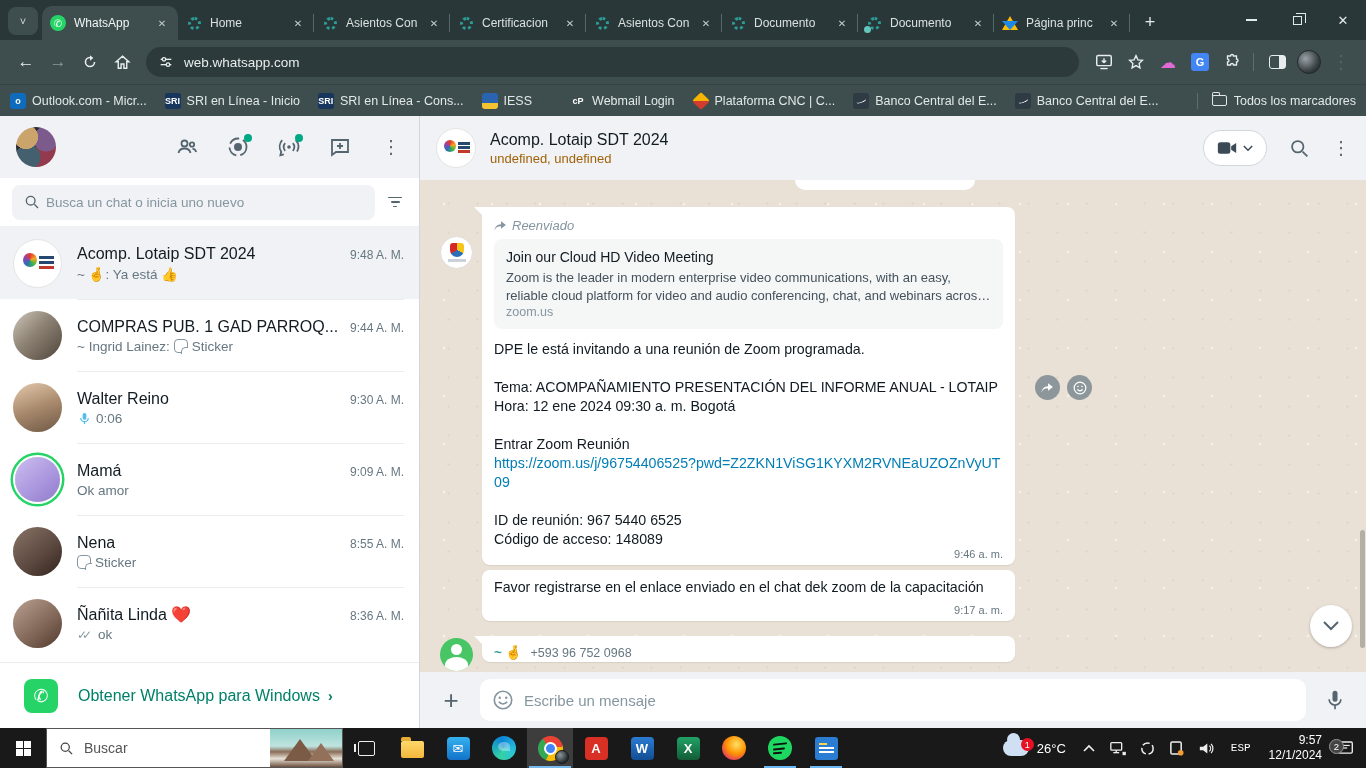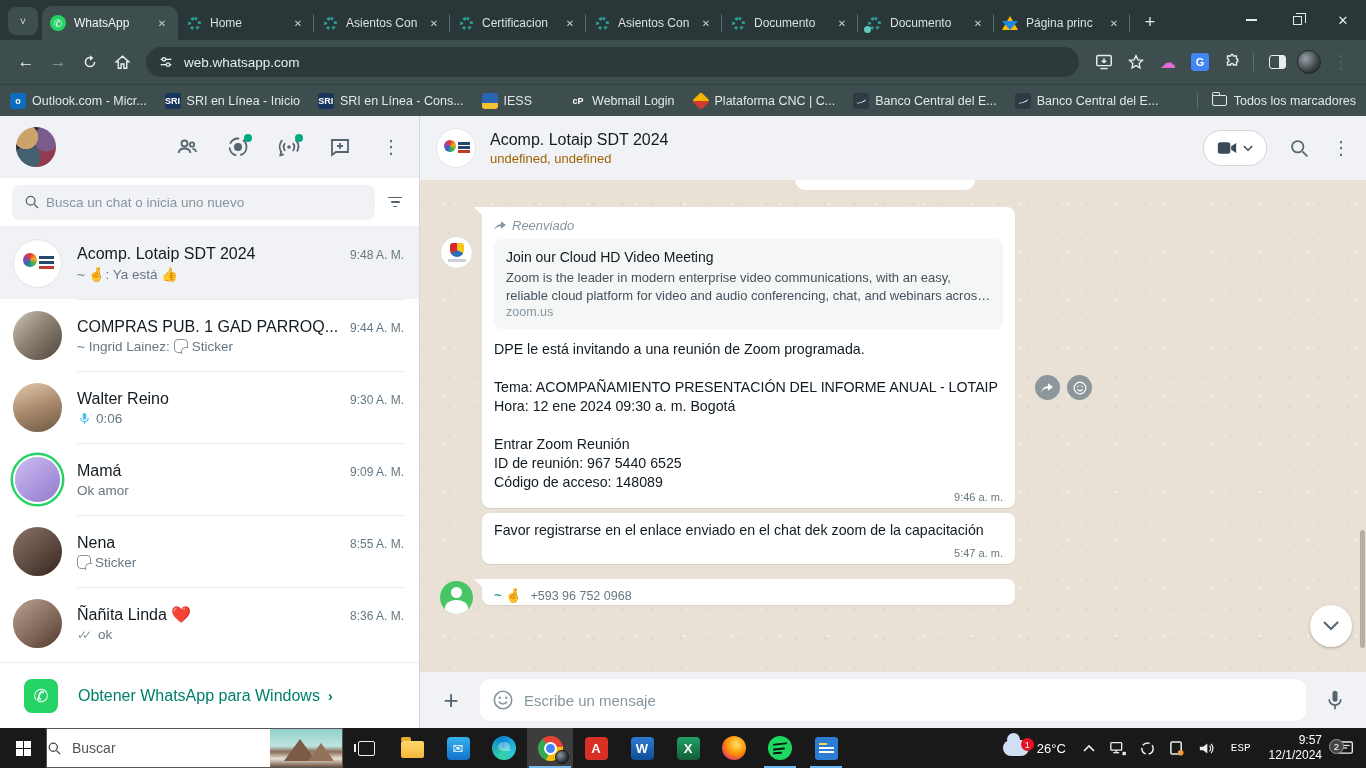--- a/index.html
+++ b/index.html
@@ -172,21 +172,21 @@
   .cinput { flex:1; height:42px; background:#fff; border-radius:10px; display:flex; align-items:center; padding:0 12px; }
   .cinput input { flex:1; border:none; outline:none; font-size:15px; color:#3b4a54; margin-left:10px; font-family:inherit; }
   .cinput input::placeholder { color:#8696a0; }
   .mic-btn { color:#54656f; width:30px; display:flex; justify-content:center; }
 
   
   .taskbar { position:absolute; left:0; top:728px; width:1366px; height:40px; background:#191919; display:flex; align-items:stretch; color:#fff; }
   .startbtn { width:46px; display:flex; align-items:center; justify-content:center; }
   .winlogo { width:15px; height:15px; display:grid; grid-template-columns:7px 7px; grid-template-rows:7px 7px; gap:1px; }
   .winlogo i { background:#fff; }
-  .tsearch { width:297px; background:#fff; display:flex; align-items:center; position:relative; border:1px solid #555; }
+  .tsearch { width:297px; background:#fff; display:flex; align-items:center; padding-left:12px; position:relative; border:1px solid #555; }
   .tsearch input { border:none; outline:none; font-size:14px; color:#333; margin-left:10px; width:150px; font-family:inherit; }
   .tsearch input::placeholder { color:#555; }
   .tsearch-img { position:absolute; right:0; top:0; width:72px; height:100%; background:linear-gradient(180deg,#8fd0ca 0%, #bfe4e0 45%, #8a6d58 60%, #e8e2d8 78%, #6e513f 100%); }
   .tsearch-img::before { content:""; position:absolute; left:14px; top:10px; width:0; height:0; border-left:16px solid transparent; border-right:16px solid transparent; border-bottom:22px solid #7b5b45; }
   .tsearch-img::after { content:""; position:absolute; left:38px; top:14px; width:0; height:0; border-left:13px solid transparent; border-right:13px solid transparent; border-bottom:18px solid #93705a; }
   .tslot { width:46px; display:flex; align-items:center; justify-content:center; position:relative; }
   .tslot.running::after { content:""; position:absolute; bottom:0; left:7px; width:32px; height:2.5px; background:#6cb8f5; }
   .tslot.activeapp { background:#3d3d3d; }
   .tslot.activeapp::after { content:""; position:absolute; bottom:0; left:2px; width:42px; height:2.5px; background:#76b9ed; }
   .taskview-ic { width:17px; height:15px; border:1.6px solid #eee; border-radius:2px; position:relative; }
@@ -596,20 +596,21 @@
             <div class="linkprev">
               <div class="lp-title">Join our Cloud HD Video Meeting</div>
               <div class="lp-desc">Zoom is the leader in modern enterprise video communications, with an easy, reliable cloud platform for video and audio conferencing, chat, and webinars across mobile, desktop, and...</div>
               <div class="lp-domain">zoom.us</div>
             </div>
             <div class="mbody">
               <p class="sp">DPE le está invitando a una reunión de Zoom programada.</p>
               <p>Tema: ACOMPAÑAMIENTO PRESENTACIÓN DEL INFORME ANUAL - LOTAIP</p>
               <p class="sp">Hora: 12 ene 2024 09:30 a. m. Bogotá</p>
               <p>Entrar Zoom Reunión</p>
+              <a href="#" class="sp">https://zoom.us/j/96754406525?pwd=Z2ZKN1ViSG1KYXM2RVNEaUZOZnVyUT09</a>
               <p>ID de reunión: 967 5440 6525</p>
               <p>Código de acceso: 148089</p>
             </div>
             <div class="mtime">9:46 a. m.</div>
           </div>
         </div>
 
         <div class="hoverbtns">
           <div class="hbtn">
             <svg width="13" height="11" viewBox="0 0 24 20">
@@ -622,21 +623,21 @@
                 <circle cx="8.5" cy="9.5" r="1.4" fill="#fff"></circle>
                 <circle cx="15.5" cy="9.5" r="1.4" fill="#fff"></circle>
                 <path d="M7.5 14.5a5.5 5.5 0 0 0 9 0" fill="none" stroke="#fff" stroke-width="2"></path>
               </svg>
           </div>
         </div>
 
         <div class="msgrow">
           <div class="bubble b2">
             <div class="mtext">Favor registrarse en el enlace enviado en el chat dek zoom de la capacitación</div>
-            <div class="mtime">5:47 a. m.</div>
+            <div class="mtime">9:17 a. m.</div>
           </div>
         </div>
 
         <div class="msgrow m3row">
           <div class="msg-avatar av-default">
               <span class="bust"></span>
             </div>
           <div class="bubble tail b3">
             <div class="sender-line">
               <span class="sname teal">~ 🤞</span>

